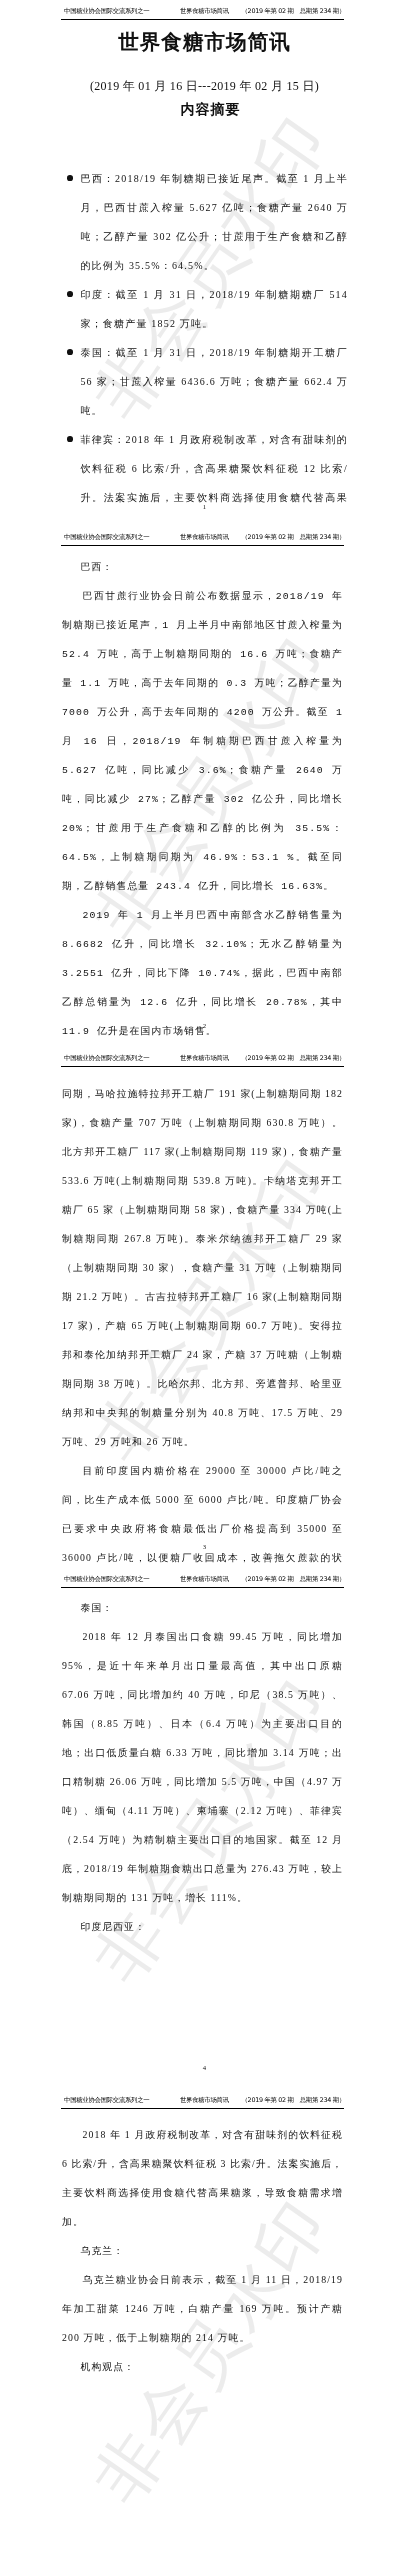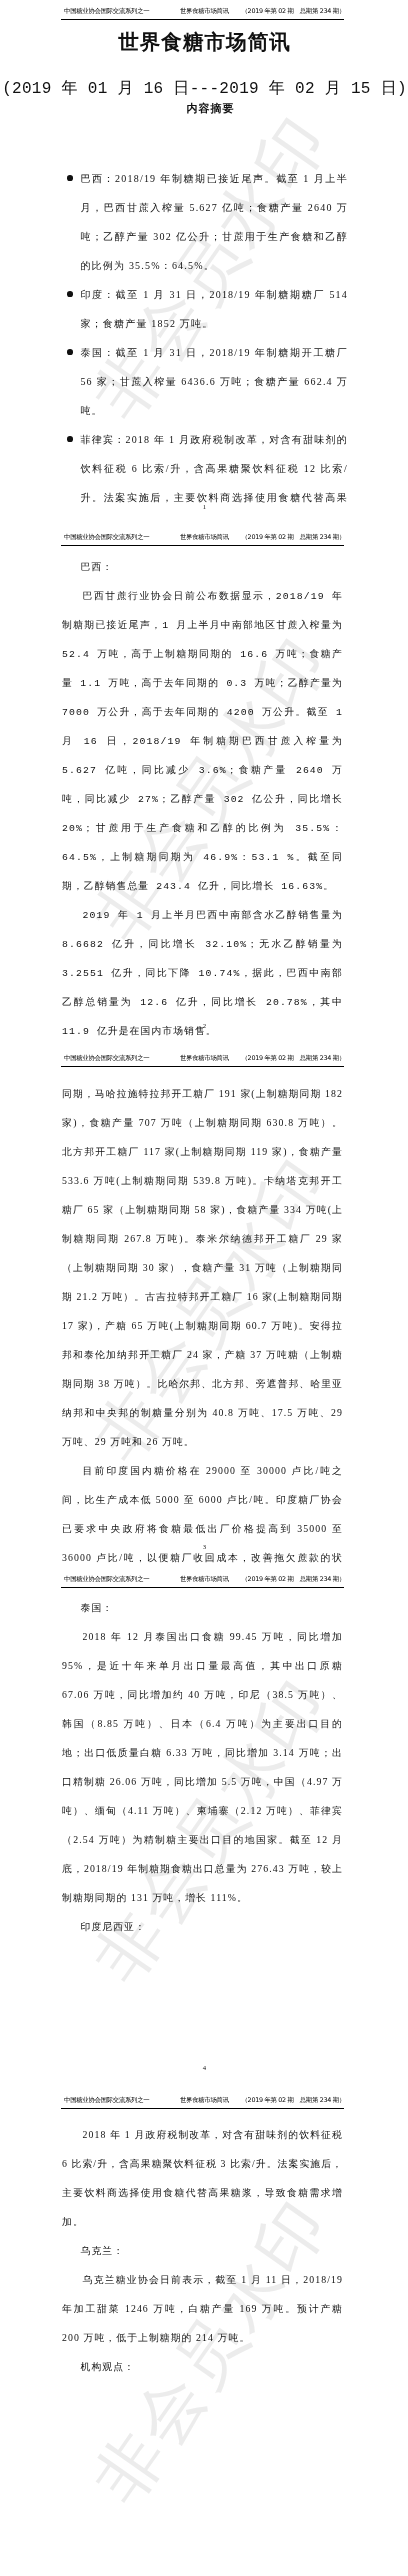--- a/index.html
+++ b/index.html
@@ -9,22 +9,22 @@
   .page-header { position: absolute; left: 61px; right: 65px; top: 8.2px; height: 16.5px; border-bottom: 0.8px solid #000; font-family: "DejaVu Sans", "Liberation Sans", sans-serif; font-size: 6.4px; letter-spacing: -0.3px; color: #000; }
   .page-header span { position: absolute; top: 4.1px; white-space: nowrap; }
   .hdr-left { left: 3.1px; }
   .hdr-center { left: 119px; }
   .hdr-right { right: -1px; }
   .page-number { position: absolute; left: 0; right: 0; top: 501px; text-align: center; font-size: 6.7px; font-family: "Liberation Serif", serif; }
   .content { position: absolute; left: 62px; width: 281px; font-size: 9.8px; line-height: 29px; letter-spacing: 1.1px; text-align: justify; }
   .content p { text-indent: 20.6px; }
   .content p.heading { text-indent: 18.5px; }
   .title { position: absolute; left: 0; right: 0; top: 28px; text-align: center; font-size: 20.6px; letter-spacing: 1px; font-family: "DejaVu Serif", "Liberation Serif", serif; }
-  .subtitle { position: absolute; left: 0; right: 0; top: 78px; text-align: center; font-size: 16px; letter-spacing: 0.3px; font-family: Liberation Mono, monospace; }
-  .summary-title { position: absolute; left: 12px; right: 0; top: 101px; text-align: center; font-size: 11px; letter-spacing: 1px; }
+  .subtitle { position: absolute; left: 0; right: 0; top: 78px; text-align: center; font-size: 12px; letter-spacing: 0.3px; }
+  .summary-title { position: absolute; left: 12px; right: 0; top: 101px; text-align: center; font-size: 14px; letter-spacing: 1px; }
   .bullets { position: absolute; left: 66px; width: 282px; top: 164px; font-size: 10px; line-height: 29px; letter-spacing: 1.2px; list-style: none; text-align: justify; }
   .bullets li { position: relative; padding-left: 14.4px; }
   .bullet-dot { position: absolute; left: 1px; top: 11.3px; width: 5.7px; height: 5.7px; border-radius: 50%; background: #111; }
   .watermark { position: absolute; pointer-events: none; font-family: "DejaVu Sans", sans-serif; font-size: 67px; color: rgba(200,200,200,0.35); transform: rotate(-55deg); white-space: nowrap; letter-spacing: 3.1px; font-weight: 300; }
 </style>
 </head>
 <body>
 
 <div class="page">
   <div class="watermark" style="left:36px; top:222px;">非会员水印</div>

